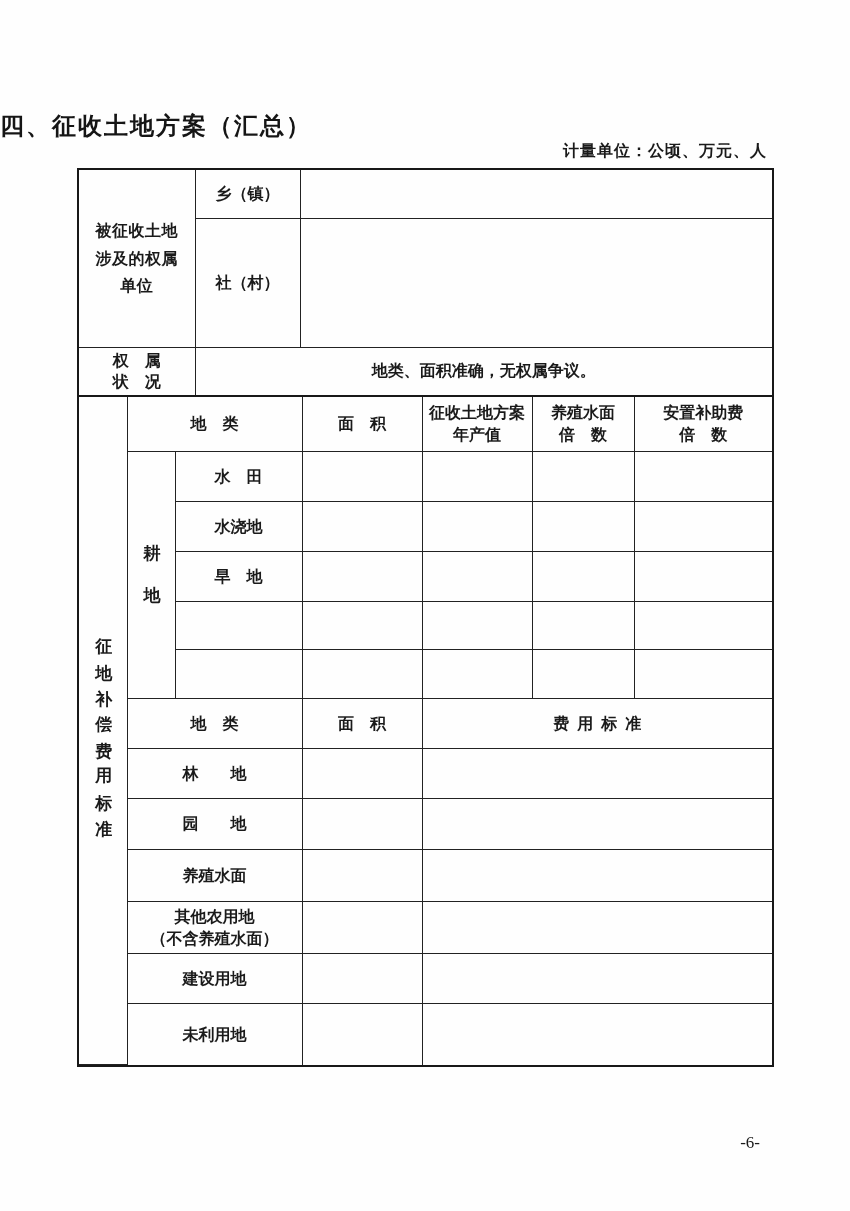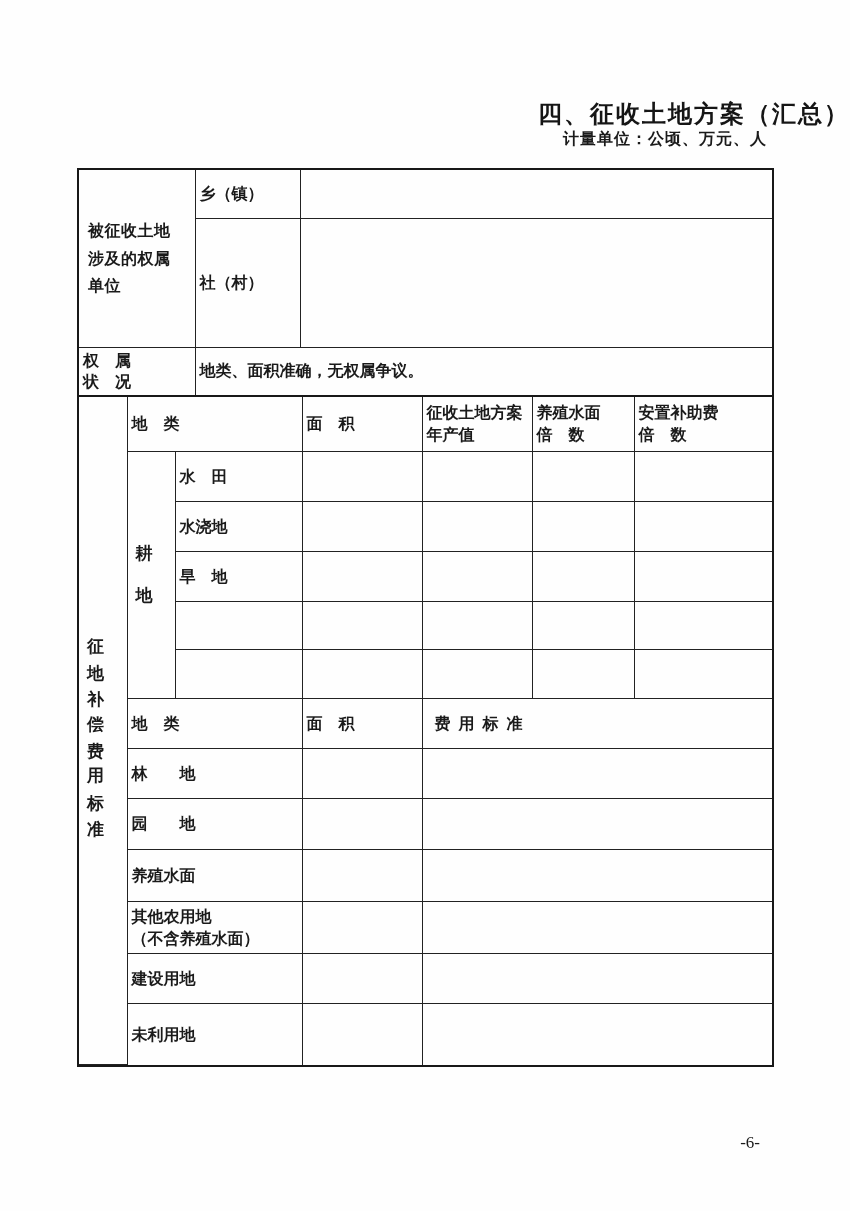--- a/index.html
+++ b/index.html
@@ -9,31 +9,31 @@
     width: 850px;
     height: 1211px;
     margin: 0 auto;
     background: #fefefe;
     color: #1a1a1a;
     font-family: "Liberation Serif", "DejaVu Serif", serif;
     overflow: hidden;
   }
   .doc-title {
     position: absolute;
-    top: 98px; left: 0; right: 0;
-    text-align: right;
+    top: 110px; left: 0; right: 0;
+    text-align: left;
     font-family: "Liberation Sans", "DejaVu Sans", sans-serif;
     font-size: 24px;
     font-weight: 800;
     letter-spacing: 2px;
     color: #151515;
   }
   .unit-note {
     position: absolute;
-    top: 129px;
+    top: 141px;
     right: 83px;
     font-size: 16px;
     font-weight: 600;
     letter-spacing: 1px;
     color: #1a1a1a;
   }
   .table-wrap {
     position: absolute;
     top: 168px;
     left: 77px;
@@ -42,36 +42,36 @@
   }
   table {
     border-collapse: collapse;
     table-layout: fixed;
     width: 100%;
   }
   .tbl-top { border-bottom: 2px solid #181818; }
   td {
     border: 1.8px solid #222;
     padding: 2px 4px;
-    text-align: left;
+    text-align: center;
     vertical-align: middle;
     font-size: 16px;
     font-weight: 600;
     line-height: 1.35;
     color: #1a1a1a;
   }
   tr > td:first-child { border-left: none; }
   tr > td:last-child { border-right: none; }
   .tbl-top tr:first-child > td { border-top: none; }
   .tbl-top tr:last-child > td { border-bottom: none; }
   .tbl-bottom tr:first-child > td { border-top: none; }
   .tbl-bottom tr:last-child > td { border-bottom: none; }
   .multiline { white-space: pre-line; }
   .wrap-label {
-    text-align: left;
+    text-align: center;
     padding: 4px 9px;
     line-height: 1.7;
     letter-spacing: 0.5px;
   }
   .vtext {
     display: inline-block;
     writing-mode: vertical-rl;
     text-orientation: upright;
     letter-spacing: 26px;
     font-size: 17px;

